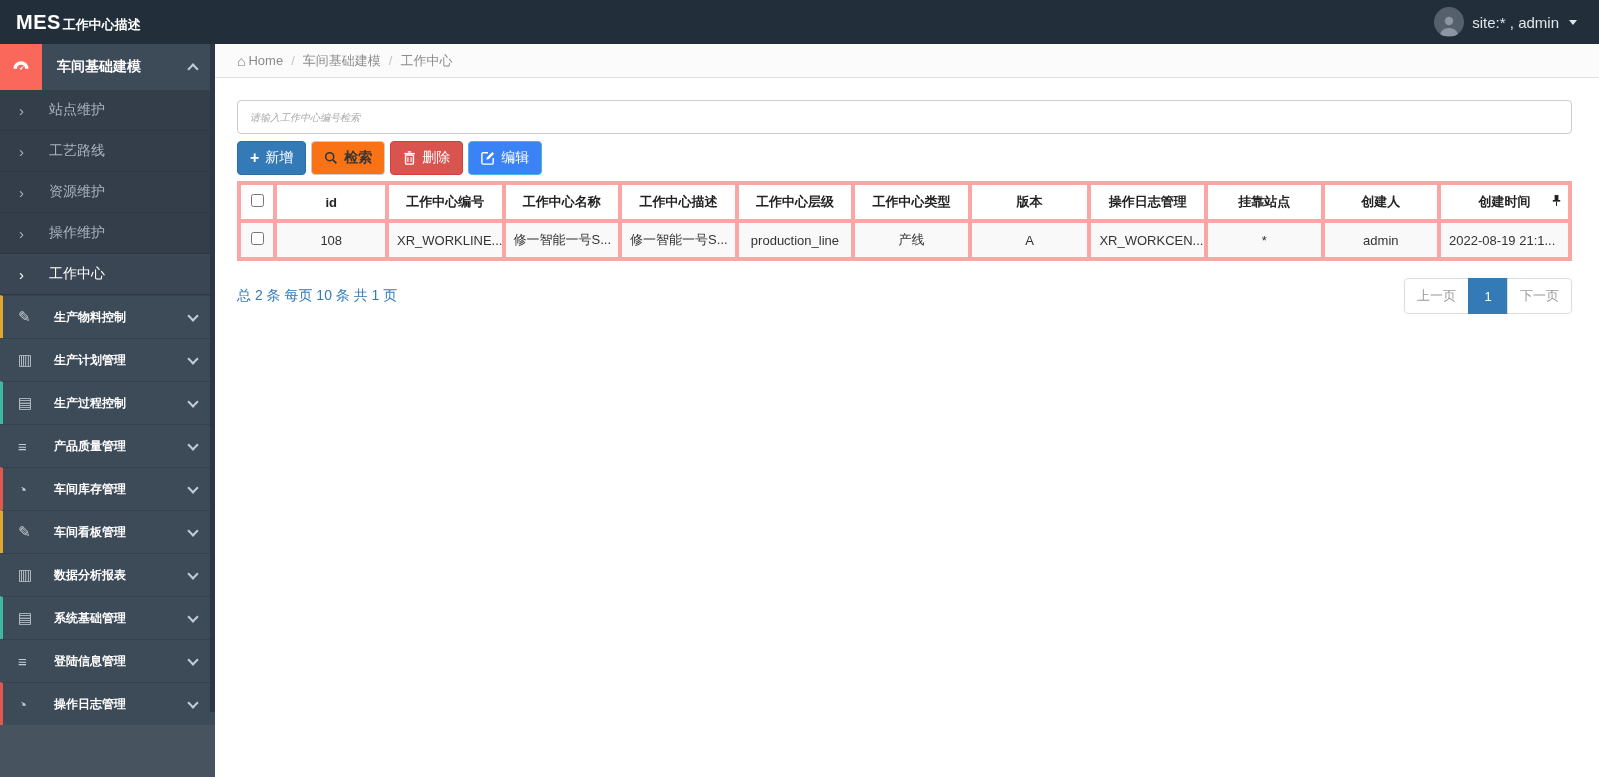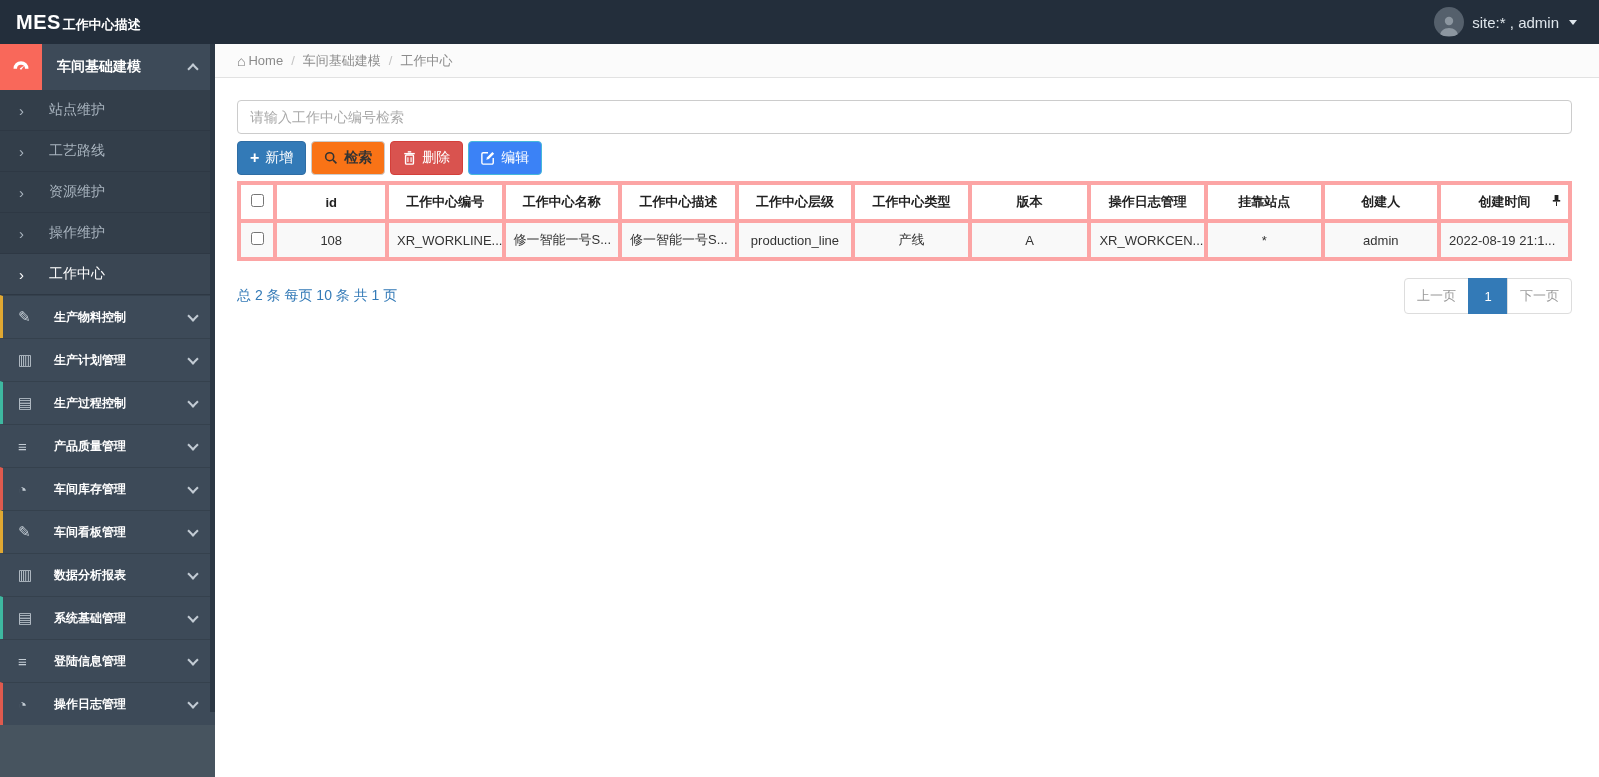--- a/index.html
+++ b/index.html
@@ -51,22 +51,22 @@
   .main { position:absolute; top:44px; left:215px; width:1384px; height:733px; background:#fff; }
   .breadcrumb-bar { height:34px; background:#fbfbfb; border-bottom:1px solid #e2e2e2;
     display:flex; align-items:center; padding-left:22px; font-size:13px; color:#8b8b8b; }
   .breadcrumb-bar .home-ic { font-size:14px; color:#777; margin-right:3px; }
   .bc-link { color:#8b8b8b; cursor:pointer; }
   .bc-sep { margin:0 8px; color:#c3c3c3; }
   .bc-current { color:#8b8b8b; }
 
   .content { padding:22px 27px 0 22px; }
   .search-input { width:100%; height:34px; border:1px solid #ccc; border-radius:4px;
-    padding:6px 12px; font-size:14px; color:#555; outline:none;
-    font-family:"Liberation Sans","DejaVu Sans",sans-serif; }
+    padding:6px 12px; font-size:10px; color:#555; outline:none;
+    font-family:"Liberation Sans","DejaVu Sans",sans-serif;font-style:italic; }
   .search-input::placeholder { color:#a9a9a9; }
 
   .toolbar { margin-top:7px; display:flex; gap:5px; }
   .btn { height:34px; padding:0 12px; font-size:14px; border-radius:4px; cursor:pointer;
     display:inline-flex; align-items:center; gap:6px; border:1px solid transparent;
     font-family:"Liberation Sans","DejaVu Sans",sans-serif; }
   .btn-primary { background:#337ab7; border-color:#2e6da4; color:#fff; }
   .btn-default { background:#f97316; border-color:#ccc; color:#333;font-weight:bold; }
   .btn-danger  { background:#d9534f; border-color:#d43f3a; color:#fff; }
   .btn-info    { background:#3b82f6; border-color:#46b8da; color:#fff; }

